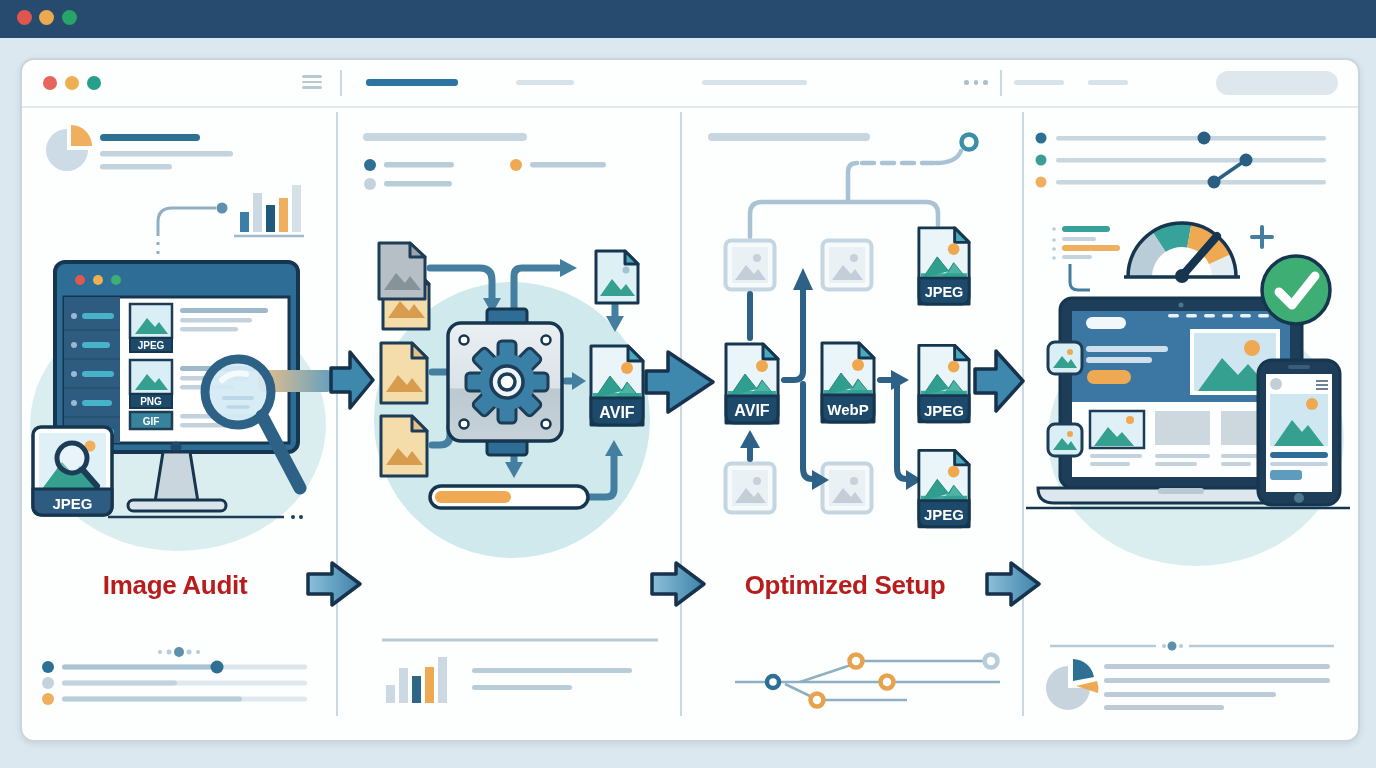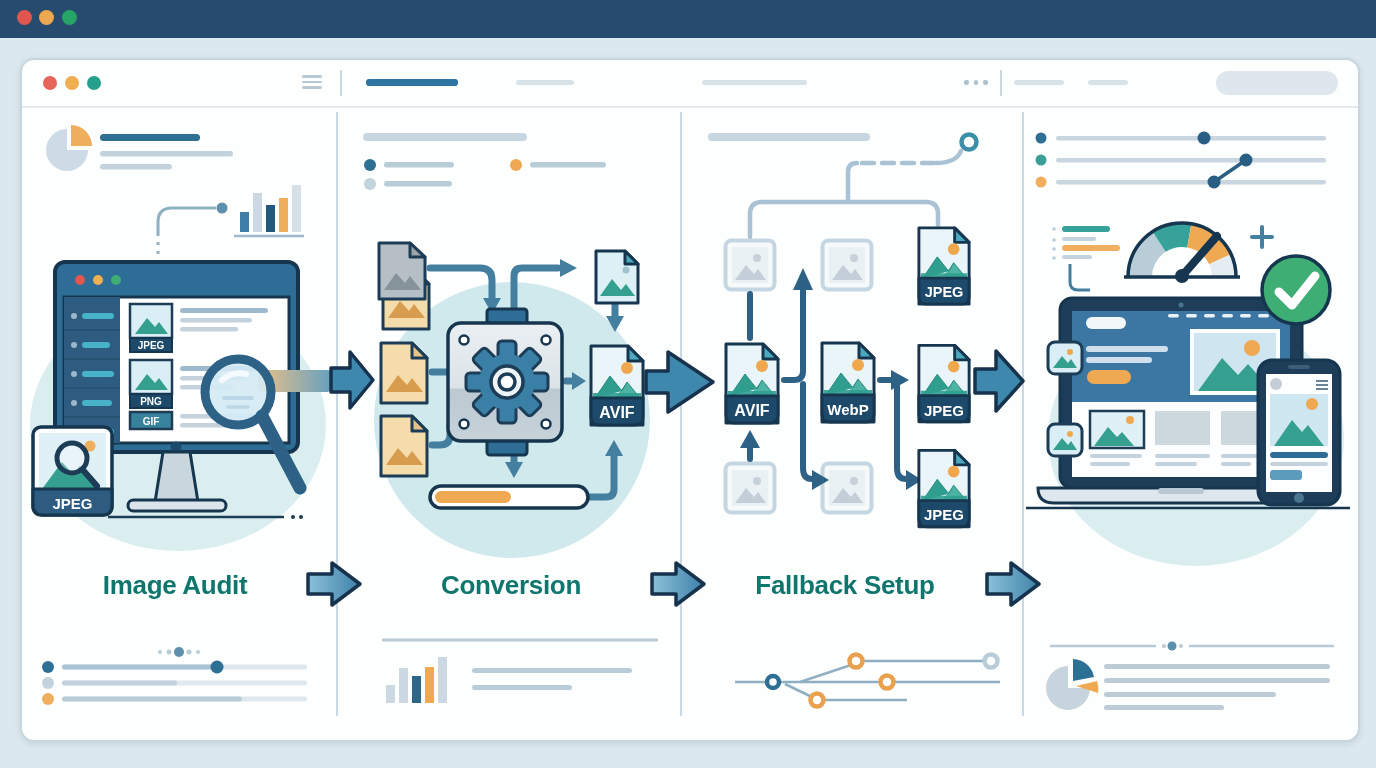--- a/index.html
+++ b/index.html
@@ -14,21 +14,21 @@
   .hline{position:absolute;border-radius:3px;}
   .vsep{position:absolute;top:10px;width:2px;height:26px;background:#ccd8e0;}
   .pill{position:absolute;top:11px;border-radius:12px;background:#dde7ed;}
   .burger div{width:20px;height:2.5px;background:#b9c9d4;border-radius:2px;margin-bottom:3px;}
   .burger{position:absolute;left:280px;top:15px;}
   .dots3{position:absolute;top:20px;display:flex;gap:5px;}
   .dots3 i{width:4.5px;height:4.5px;border-radius:50%;background:#aabfcc;display:block;}
   svg{position:absolute;left:0;top:0;}
   svg text{font-family:"Liberation Sans",sans-serif;font-weight:bold;fill:#ffffff;}
   .stage{position:absolute;top:569px;height:32px;line-height:32px;text-align:center;
-    font-weight:bold;font-size:26px;color:#0f766e;letter-spacing:-0.3px;}
+    font-weight:bold;font-size:26px;color:#b91c1c;letter-spacing:-0.3px;}
 </style>
 </head>
 <body>
 
 <div id="stage-root">
 
   <div class="osbar">
     <div class="osdot" style="left:17px;background:#e0564e"></div>
     <div class="osdot" style="left:39px;background:#eda94f"></div>
     <div class="osdot" style="left:62px;background:#27a467"></div>
@@ -553,15 +553,14 @@
         <path d="M1076 686 L1097 681 A21 21 0 0 1 1098 693 Z" fill="#efa953"></path>
       </g>
       <rect x="1104" y="664" width="226" height="5" rx="2.5" fill="#bccbd6"></rect>
       <rect x="1104" y="678" width="226" height="5" rx="2.5" fill="#bccbd6"></rect>
       <rect x="1104" y="692" width="172" height="5" rx="2.5" fill="#bccbd6"></rect>
       <rect x="1104" y="705" width="120" height="5" rx="2.5" fill="#bccbd6"></rect>
     </g>
   </svg>
 
   <div class="stage" style="left:60px;width:230px">Image Audit</div>
-  <div class="stage" style="left:396px;width:230px">Conversion</div>
-  <div class="stage" style="left:730px;width:230px">Fallback Setup</div>
+  <div class="stage" style="left:730px;width:230px">Optimized Setup</div>
 </div>
 
 </body></html>

